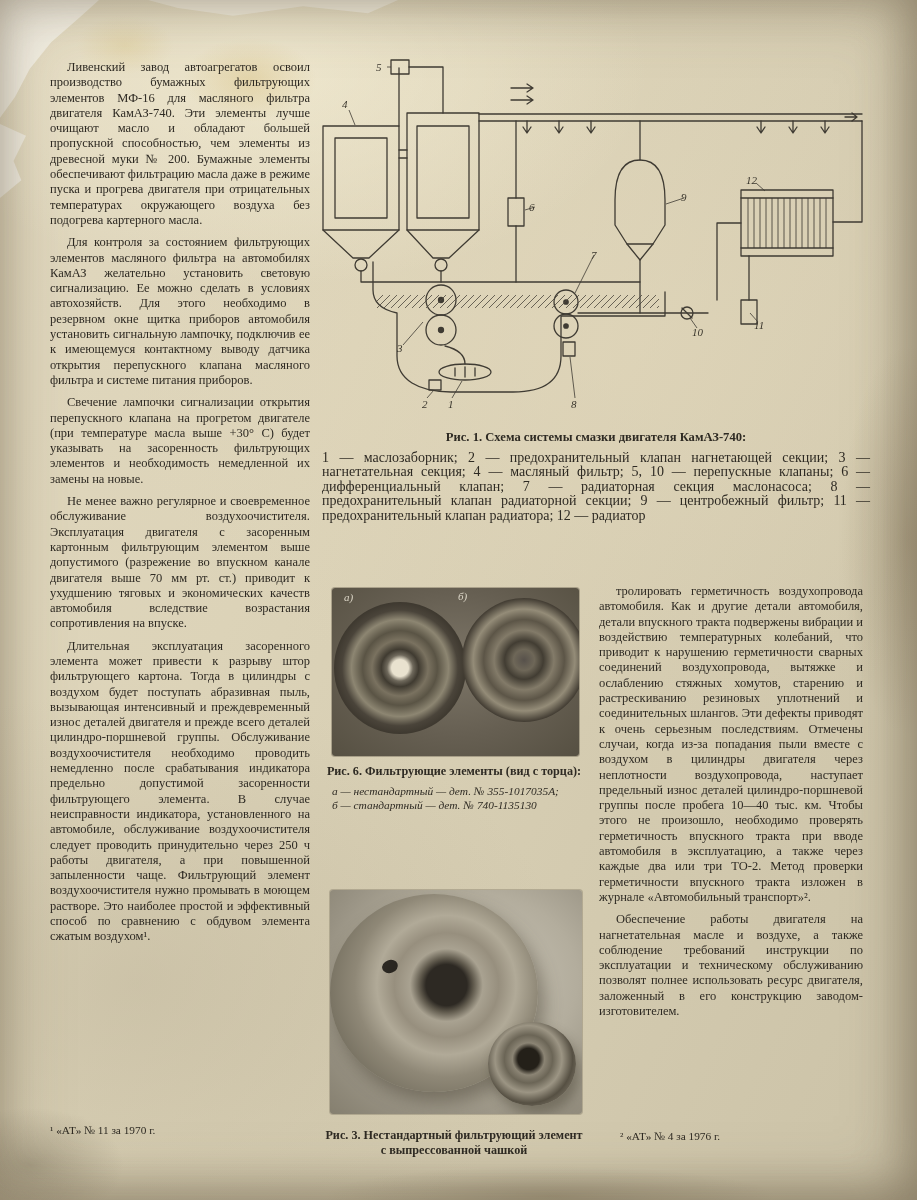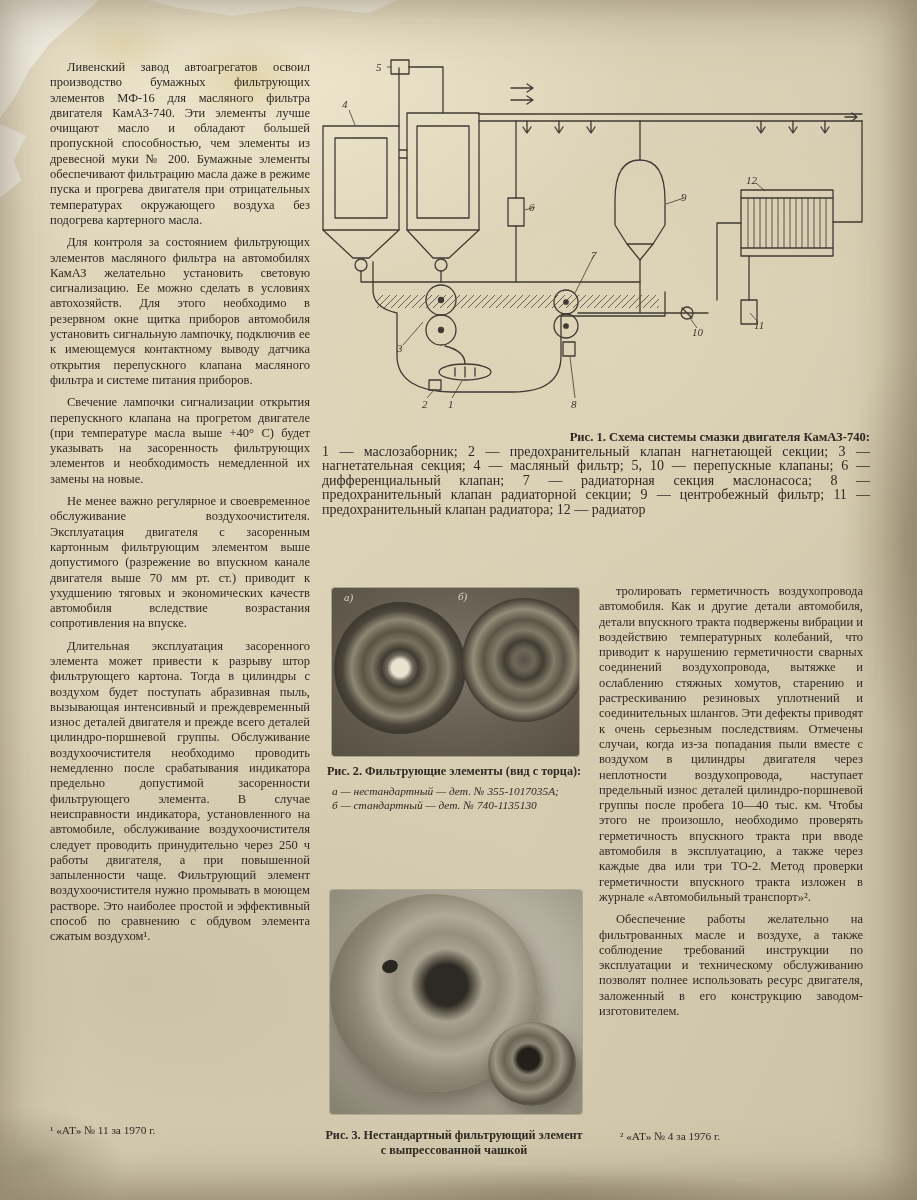--- a/index.html
+++ b/index.html
@@ -42,21 +42,21 @@
   .col p { text-align:justify; text-indent:17px; font-size:12.5px; line-height:15.3px; margin-bottom:7px; }
   .col-left  { left:50px;  top:60px;  width:260px; }
   .col-right { left:599px; top:584px; width:264px; }
 
   .diagram-wrap { position:absolute; left:313px; top:50px; width:557px; height:374px; }
   .diagram-wrap svg { width:100%; height:100%; }
   .diagram-wrap text { font-size:11px; font-style:italic; fill:#39352c;
     font-family:"Liberation Serif","DejaVu Serif",serif; }
 
   .fig1-caption { position:absolute; left:322px; top:430px; width:548px; }
-  .fig1-caption .title { text-align:right; font-weight:bold; font-size:12.6px; }
+  .fig1-caption .title { text-align:center; font-weight:bold; font-size:12.6px; margin-bottom:6px; }
   .fig1-caption .legend { font-size:14px; line-height:14.4px; text-align:justify; }
 
   .photo { position:absolute; overflow:hidden; }
   .photo2 { left:332px; top:588px; width:247px; height:168px; border-radius:3px;
     background: radial-gradient(ellipse at 50% 45%, #7d7668 0%, #665f52 55%, #565042 100%);
     box-shadow: 0 0 0 1px rgba(80,72,56,.35); }
   .circ { position:absolute; border-radius:50%; }
   .circ-a { left:2px; top:14px; width:132px; height:132px;
     background: radial-gradient(circle at 50% 50%, #e9e2cf 0%, #e9e2cf 9%, #6f695c 14%, #403b31 20%, #7a7260 30%, #5a5445 40%, #8d8672 52%, #4a443a 62%, #39342b 74%, #55503f 88%, #2f2b23 100%); }
   .circ-b { left:130px; top:10px; width:124px; height:124px;
@@ -95,21 +95,21 @@
 <div class="page">
 
   <div class="stains"></div>
   <div class="torn-a"></div>
   <div class="torn-b"></div>
   <div class="torn-c"></div>
 
   <div class="col col-left">
     <p>Ливенский завод автоагрегатов освоил производство бумажных фильтрующих элементов МФ-16 для масляного фильтра двигателя КамАЗ-740. Эти элементы лучше очищают масло и обладают большей пропускной способностью, чем элементы из древесной муки № 200. Бумажные элементы обеспечивают фильтрацию масла даже в режиме пуска и прогрева двигателя при отрицательных температурах окружающего воздуха без подогрева картерного масла.</p>
     <p>Для контроля за состоянием фильтрующих элементов масляного фильтра на автомобилях КамАЗ желательно установить световую сигнализацию. Ее можно сделать в условиях автохозяйств. Для этого необходимо в резервном окне щитка приборов автомобиля установить сигнальную лампочку, подключив ее к имеющемуся контактному выводу датчика открытия перепускного клапана масляного фильтра и системе питания приборов.</p>
-    <p>Свечение лампочки сигнализации открытия перепускного клапана на прогретом двигателе (при температуре масла выше +40° С) будет указывать на засоренность фильтрующих элементов и необходимость немедленной их замены на новые.</p>
+    <p>Свечение лампочки сигнализации открытия перепускного клапана на прогретом двигателе (при температуре масла выше +30° С) будет указывать на засоренность фильтрующих элементов и необходимость немедленной их замены на новые.</p>
     <p>Не менее важно регулярное и своевременное обслуживание воздухоочистителя. Эксплуатация двигателя с засоренным картонным фильтрующим элементом выше допустимого (разрежение во впускном канале двигателя выше 70 мм рт. ст.) приводит к ухудшению тяговых и экономических качеств автомобиля вследствие возрастания сопротивления на впуске.</p>
     <p>Длительная эксплуатация засоренного элемента может привести к разрыву штор фильтрующего картона. Тогда в цилиндры с воздухом будет поступать абразивная пыль, вызывающая интенсивный и преждевременный износ деталей двигателя и прежде всего деталей цилиндро-поршневой группы. Обслуживание воздухоочистителя необходимо проводить немедленно после срабатывания индикатора предельно допустимой засоренности фильтрующего элемента. В случае неисправности индикатора, установленного на автомобиле, обслуживание воздухоочистителя следует проводить принудительно через 250 ч работы двигателя, а при повышенной запыленности чаще. Фильтрующий элемент воздухоочистителя нужно промывать в моющем растворе. Это наиболее простой и эффективный способ по сравнению с обдувом элемента сжатым воздухом¹.</p>
   </div>
 
   <div class="diagram-wrap">
     <svg viewBox="0 0 557 374">
       <defs>
         <pattern id="oilhatch" width="7" height="7" patternUnits="userSpaceOnUse">
           <path d="M0,7 L7,0" stroke="#4a453b" stroke-width="0.8"></path>
         </pattern>
@@ -232,37 +232,37 @@
   </div>
 
   <div class="photo photo2">
     <div class="circ circ-a"></div>
     <div class="circ circ-b"></div>
     <span class="photo-label lab-a">а)</span>
     <span class="photo-label lab-b">б)</span>
   </div>
 
   <div class="fig2-caption">
-    <div class="title">Рис. 2. Фильтрующие элементы (вид с торца):</div>
+    <div class="title">Рис. 6. Фильтрующие элементы (вид с торца):</div>
     <div class="line">а — нестандартный — дет. № 355-1017035А;</div>
     <div class="line">б — стандартный — дет. № 740-1135130</div>
   </div>
 
   <div class="photo photo3">
     <div class="big-el">
       <div class="spot"></div>
     </div>
     <div class="cup"></div>
   </div>
 
   <div class="fig3-caption">Рис. 3. Нестандартный фильтрующий элемент с выпрессованной чашкой</div>
 
   <div class="col col-right">
     <p>тролировать герметичность воздухопровода автомобиля. Как и другие детали автомобиля, детали впускного тракта подвержены вибрации и воздействию температурных колебаний, что приводит к нарушению герметичности сварных соединений воздухопровода, вытяжке и ослаблению стяжных хомутов, старению и растрескиванию резиновых уплотнений и соединительных шлангов. Эти дефекты приводят к очень серьезным последствиям. Отмечены случаи, когда из-за попадания пыли вместе с воздухом в цилиндры двигателя через неплотности воздухопровода, наступает предельный износ деталей цилиндро-поршневой группы после пробега 10—40 тыс. км. Чтобы этого не произошло, необходимо проверять герметичность впускного тракта при вводе автомобиля в эксплуатацию, а также через каждые два или три ТО-2. Метод проверки герметичности впускного тракта изложен в журнале «Автомобильный транспорт»².</p>
-    <p>Обеспечение работы желательно на фильтрованных масле и воздухе, а также соблюдение требований инструкции по эксплуатации и техническому обслуживанию позволят полнее использовать ресурс двигателя, заложенный в его конструкцию заводом-изготовителем.</p>
+    <p>Обеспечение работы двигателя на нагнетательная масле и воздухе, а также соблюдение требований инструкции по эксплуатации и техническому обслуживанию позволят полнее использовать ресурс двигателя, заложенный в его конструкцию заводом-изготовителем.</p>
   </div>
 
   <div class="footnote fn1">¹ «АТ» № 11 за 1970 г.</div>
   <div class="footnote fn2">² «АТ» № 4 за 1976 г.</div>
 
   <div class="page-number">23</div>
 
 </div>
 
 </body></html>

